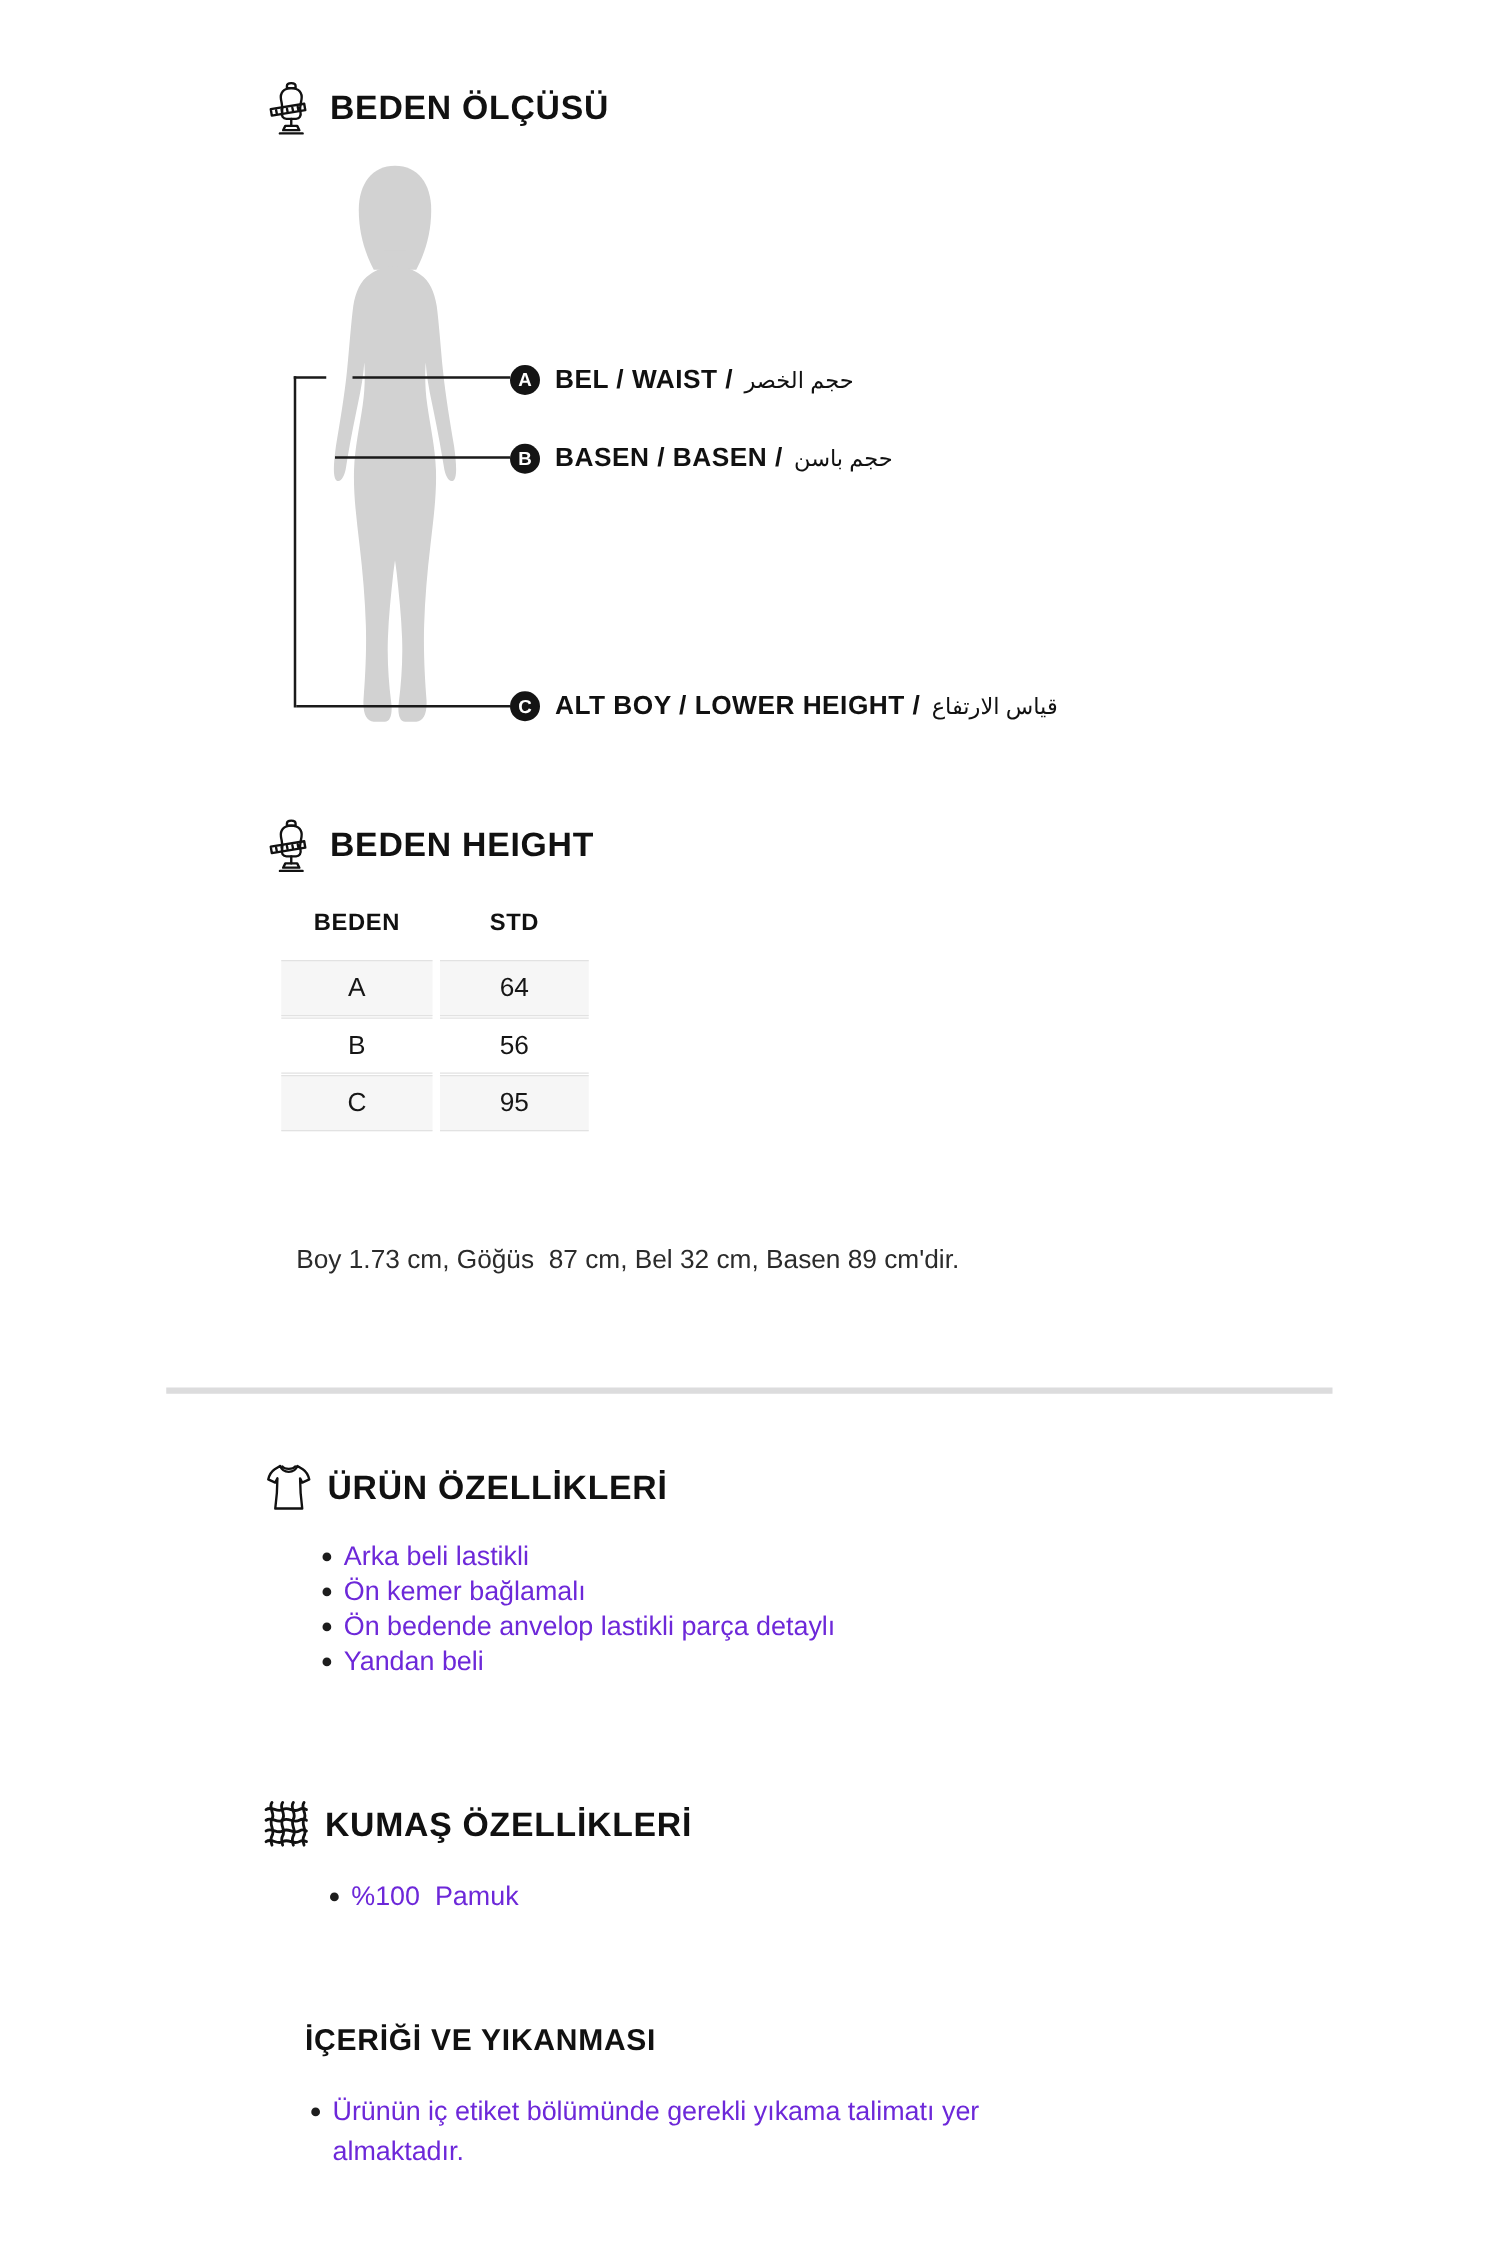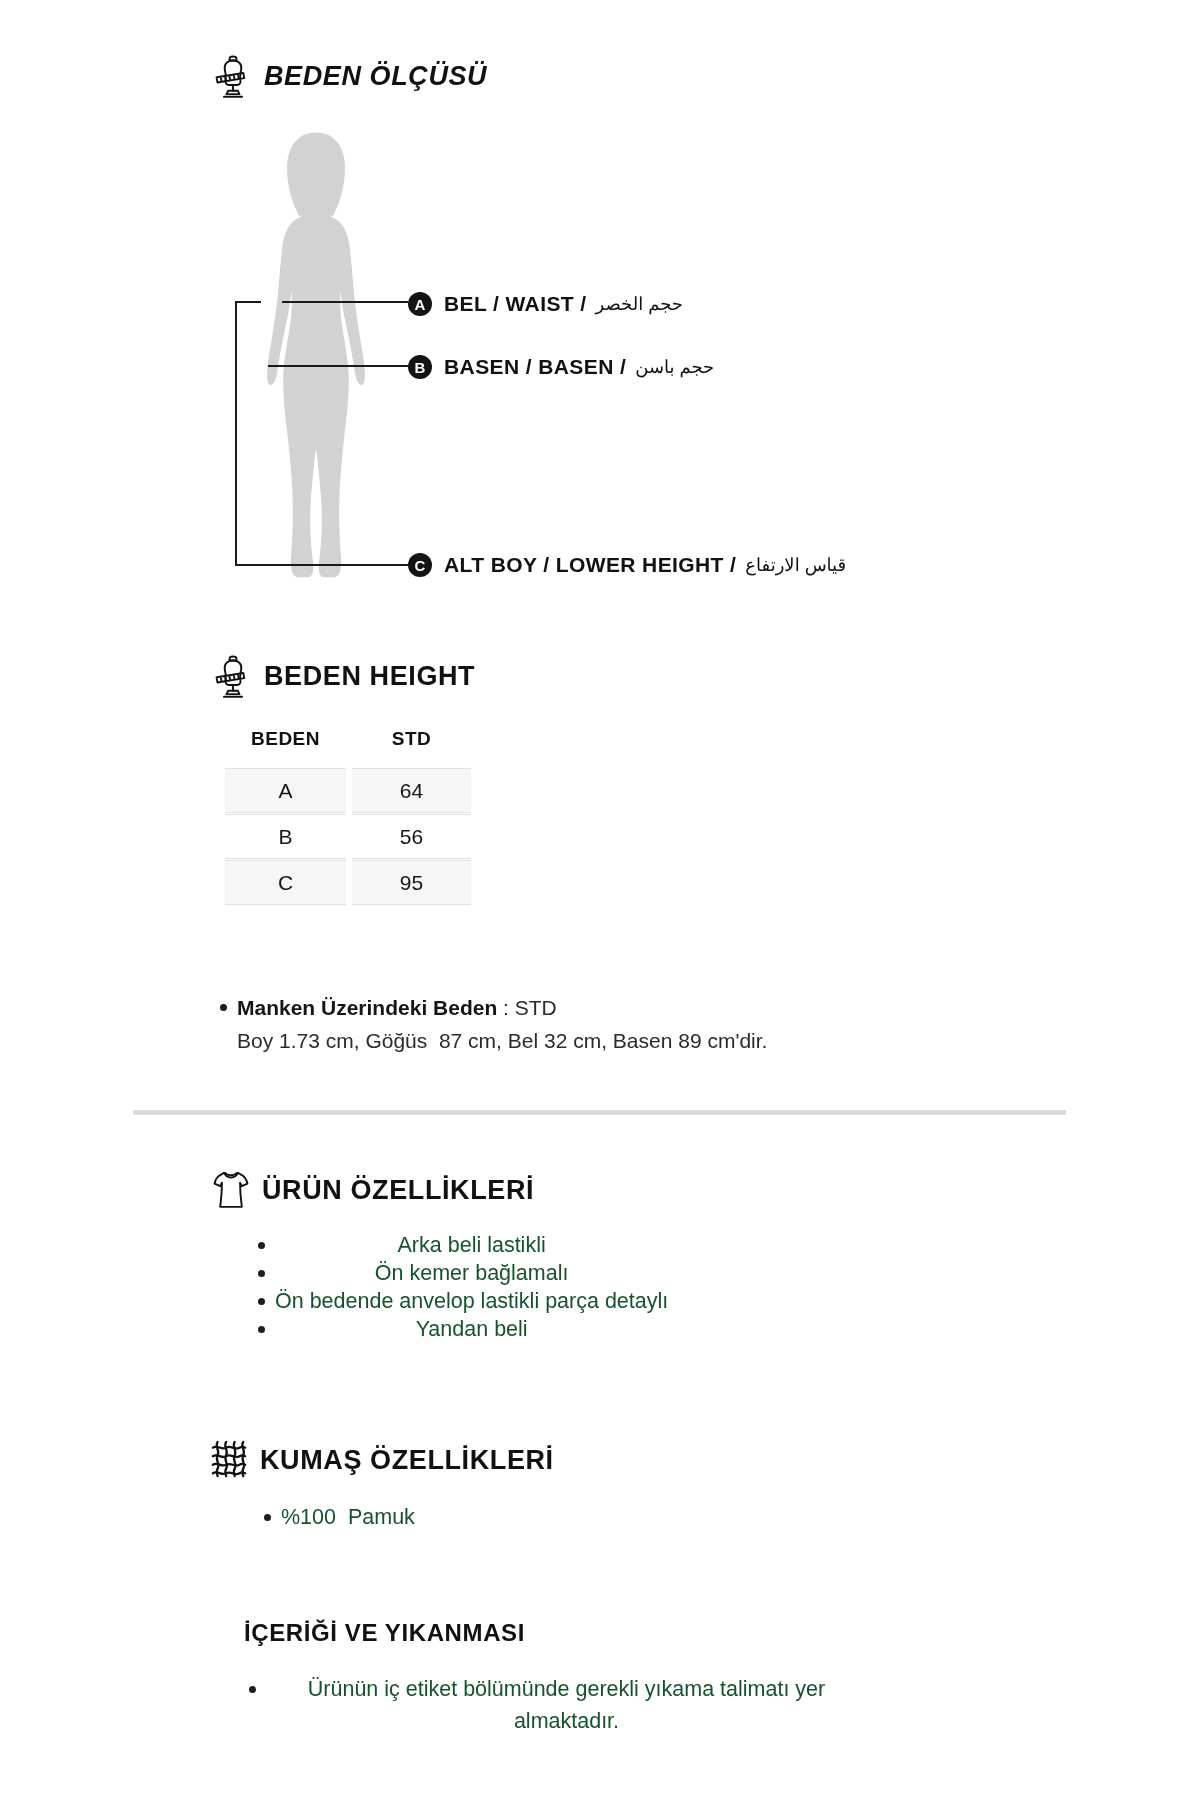--- a/index.html
+++ b/index.html
@@ -37,32 +37,32 @@
 
   
   .note { position:absolute; left:220px; top:991px; font-size:21px; line-height:33px; color:#2b2b2b; }
   .note .bullet-line { position:relative; padding-left:17px; }
   .note .bullet-line::before { content:""; position:absolute; left:0; top:13px; width:7px; height:7px; border-radius:50%; background:#1d1d1d; }
   .note .b { font-weight:700; color:#151515; }
   .note .l2 { padding-left:17px; white-space:pre-wrap; }
 
   .divider { position:absolute; left:133px; top:1110px; width:933px; height:5px; background:#dcdcdd; }
 
-  .blist { position:absolute; list-style:none; font-size:21.5px; color:#14532d;text-align:center; }
+  .blist { position:absolute; list-style:none; font-size:21.5px; color:#6d28d9; }
   .blist li { position:relative; padding-left:19px; line-height:28px; white-space:pre-wrap; }
   .blist li::before { content:""; position:absolute; left:2px; top:11px; width:7px; height:7px; border-radius:50%; background:#1d1d1d; }
   .blist.care li { line-height:32px; }
   .blist.care li::before { top:13px; }
 </style>
 </head>
 <body>
 
 <div class="page">
 
-  <div class="sec-head" style="left:214px; top:52px; height:48px;font-style:italic;">
+  <div class="sec-head" style="left:214px; top:62px; height:48px;">
     <span class="icon">
       <svg width="38" height="48" viewBox="0 0 44 54" fill="none" stroke="#111" stroke-width="2.2" stroke-linecap="round" stroke-linejoin="round">
         <path d="M18,7 C18,3.5 26,3.5 26,7 L26,9 L18,9 Z"></path>
         <path d="M22,9 C15,9 11.5,13.5 12.5,19.5 C13.2,24 14.5,27 13.5,31 C12.5,35 14.5,37.5 17.5,37.5 L26.5,37.5 C29.5,37.5 31.5,35 30.5,31 C29.5,27 30.8,24 31.5,19.5 C32.5,13.5 29,9 22,9 Z"></path>
         <path d="M3,28.5 L34,23.5 L35,29.5 L4,34.5 Z"></path>
         <path d="M8,29.5 L8.6,32.5 M13,28.7 L13.6,31.7 M18,27.9 L18.6,30.9 M23,27.1 L23.6,30.1 M28,26.3 L28.6,29.3"></path>
         <path d="M22,37.5 L22,44"></path>
         <path d="M16.5,44 L27.5,44 L29.5,48 L14.5,48 Z"></path>
         <path d="M11.5,51 L32.5,51"></path>
       </svg>
@@ -131,23 +131,20 @@
       <div class="tcell c1">B</div>
       <div class="tcell c2">56</div>
     </div>
     <div class="trow">
       <div class="tcell c1">C</div>
       <div class="tcell c2">95</div>
     </div>
   </div>
 
   <div class="note">
-    <div class="bullet-line">
-      <span class="b">Manken Üzerindeki Beden</span><span> : STD</span>
-    </div>
     <div class="l2">Boy 1.73 cm, Göğüs  87 cm, Bel 32 cm, Basen 89 cm'dir.</div>
   </div>
 
   <div class="divider"></div>
 
   <div class="sec-head" style="left:212px; top:1168px; height:44px;">
     <span class="icon">
       <svg width="38" height="44" viewBox="0 0 44 48" fill="none" stroke="#111" stroke-width="2.2" stroke-linecap="round" stroke-linejoin="round">
         <path d="M14,4 L9,7 C6,9 4,12 3,16.5 L9.5,19.5 L11.5,15.5 C11.5,26 10.5,36 9.5,43.5 L34.5,43.5 C33.5,36 32.5,26 32.5,15.5 L34.5,19.5 L41,16.5 C40,12 38,9 35,7 L30,4 C28.5,8 25,9.5 22,9.5 C19,9.5 15.5,8 14,4 Z"></path>
         <path d="M16,4.5 C18,7.5 26,7.5 28,4.5"></path>

